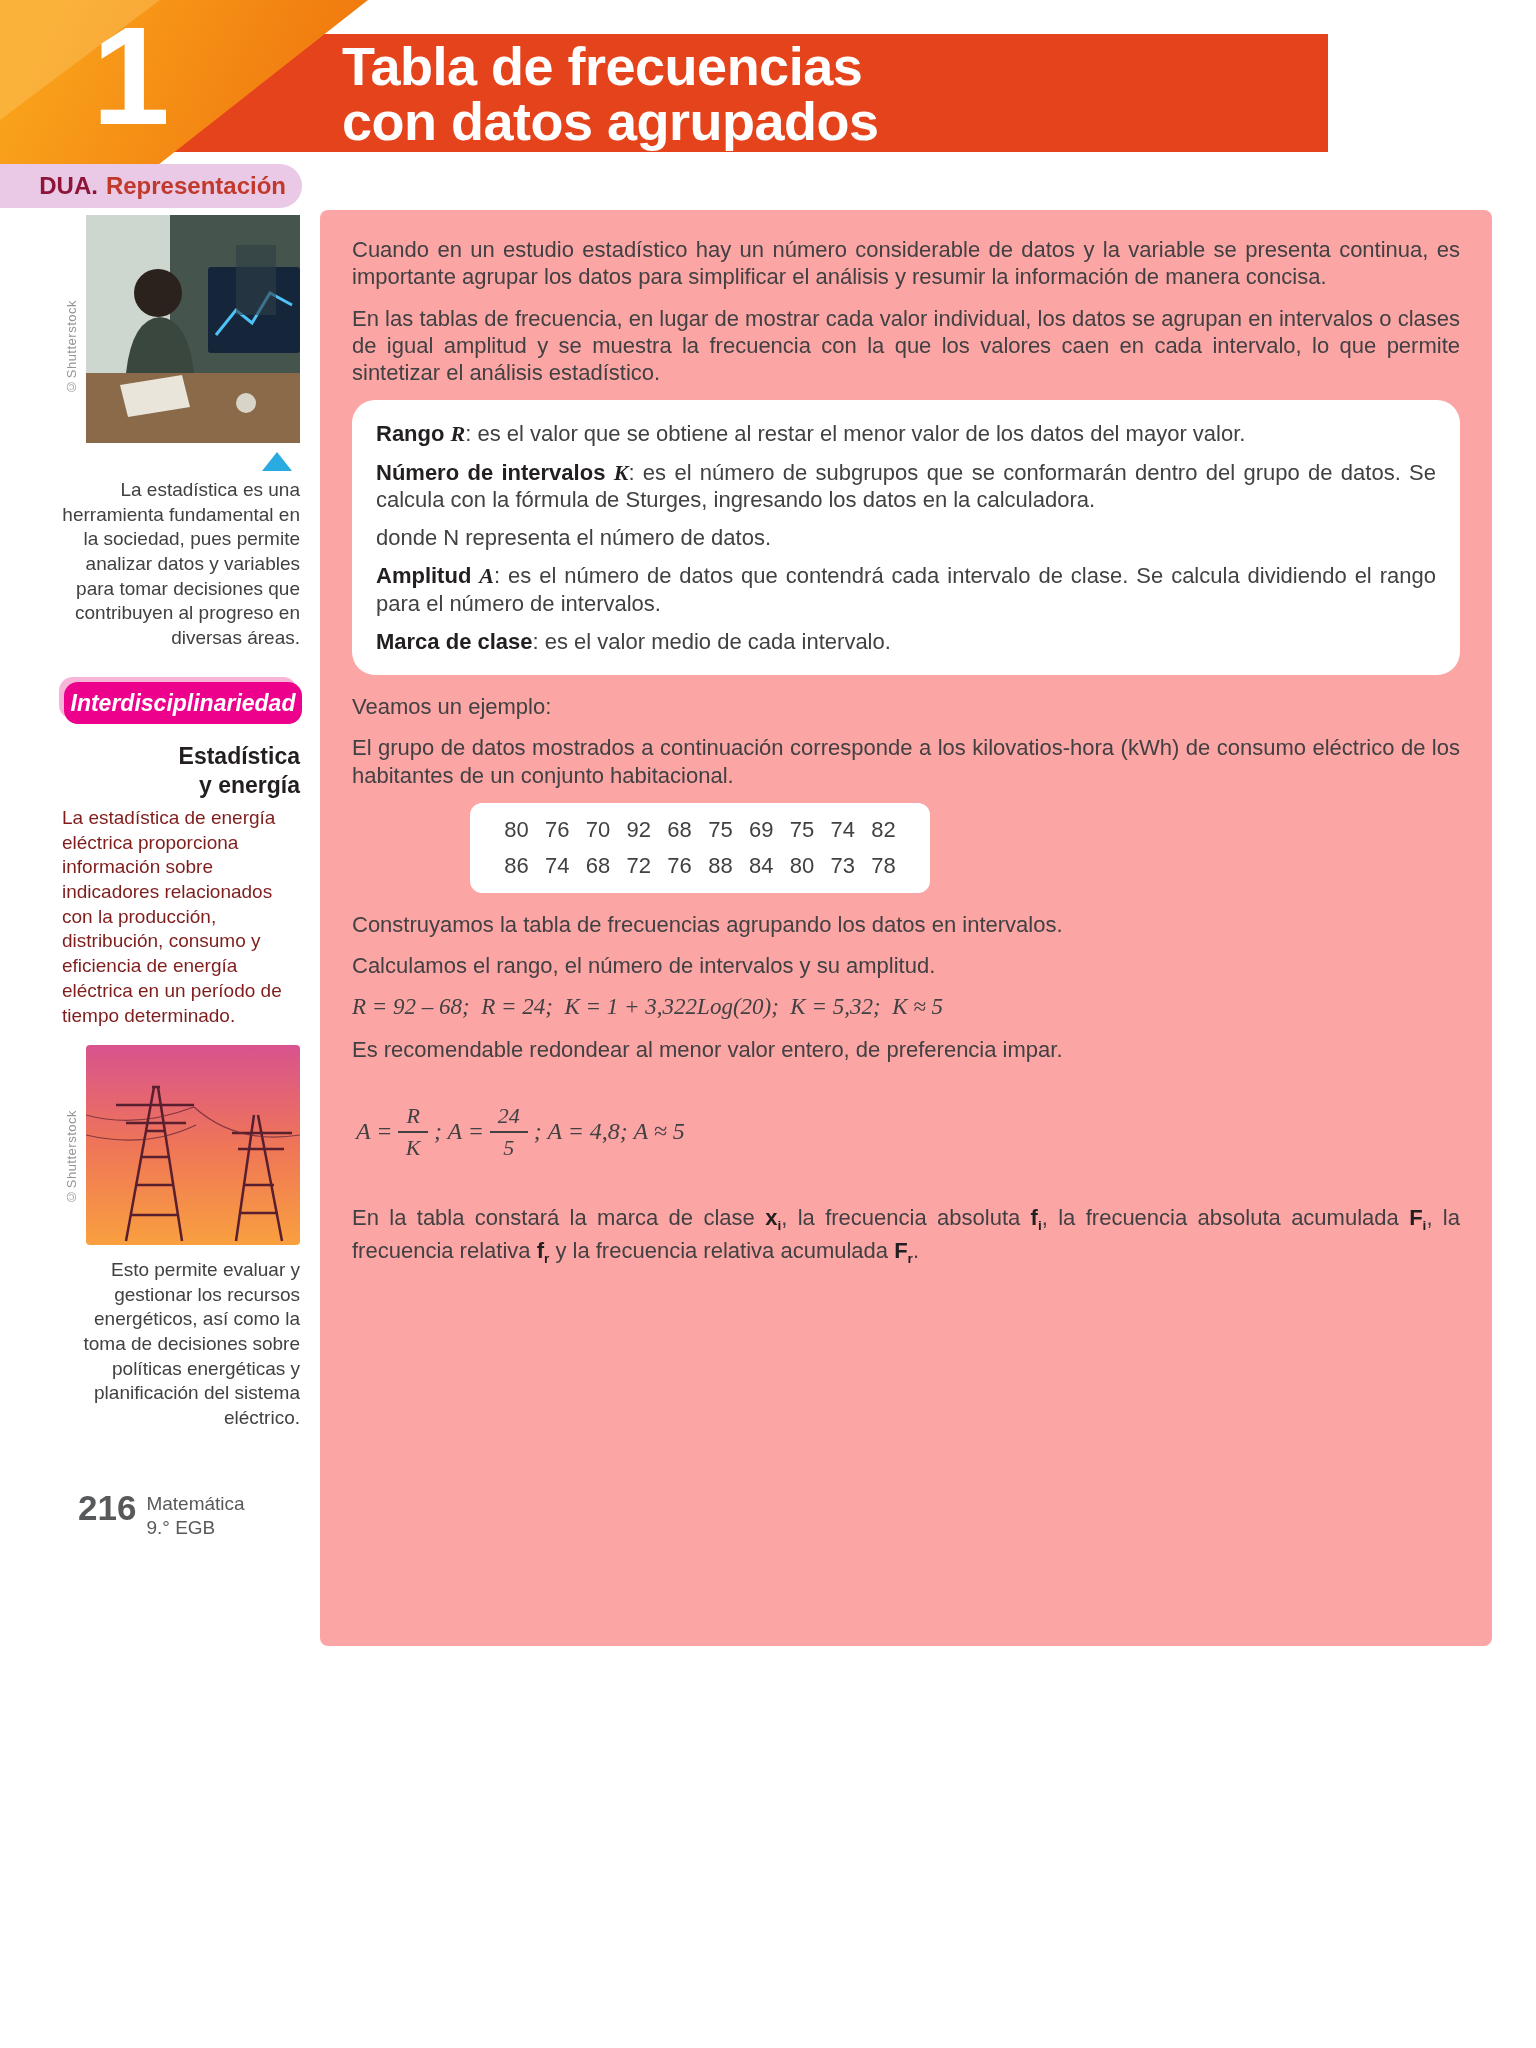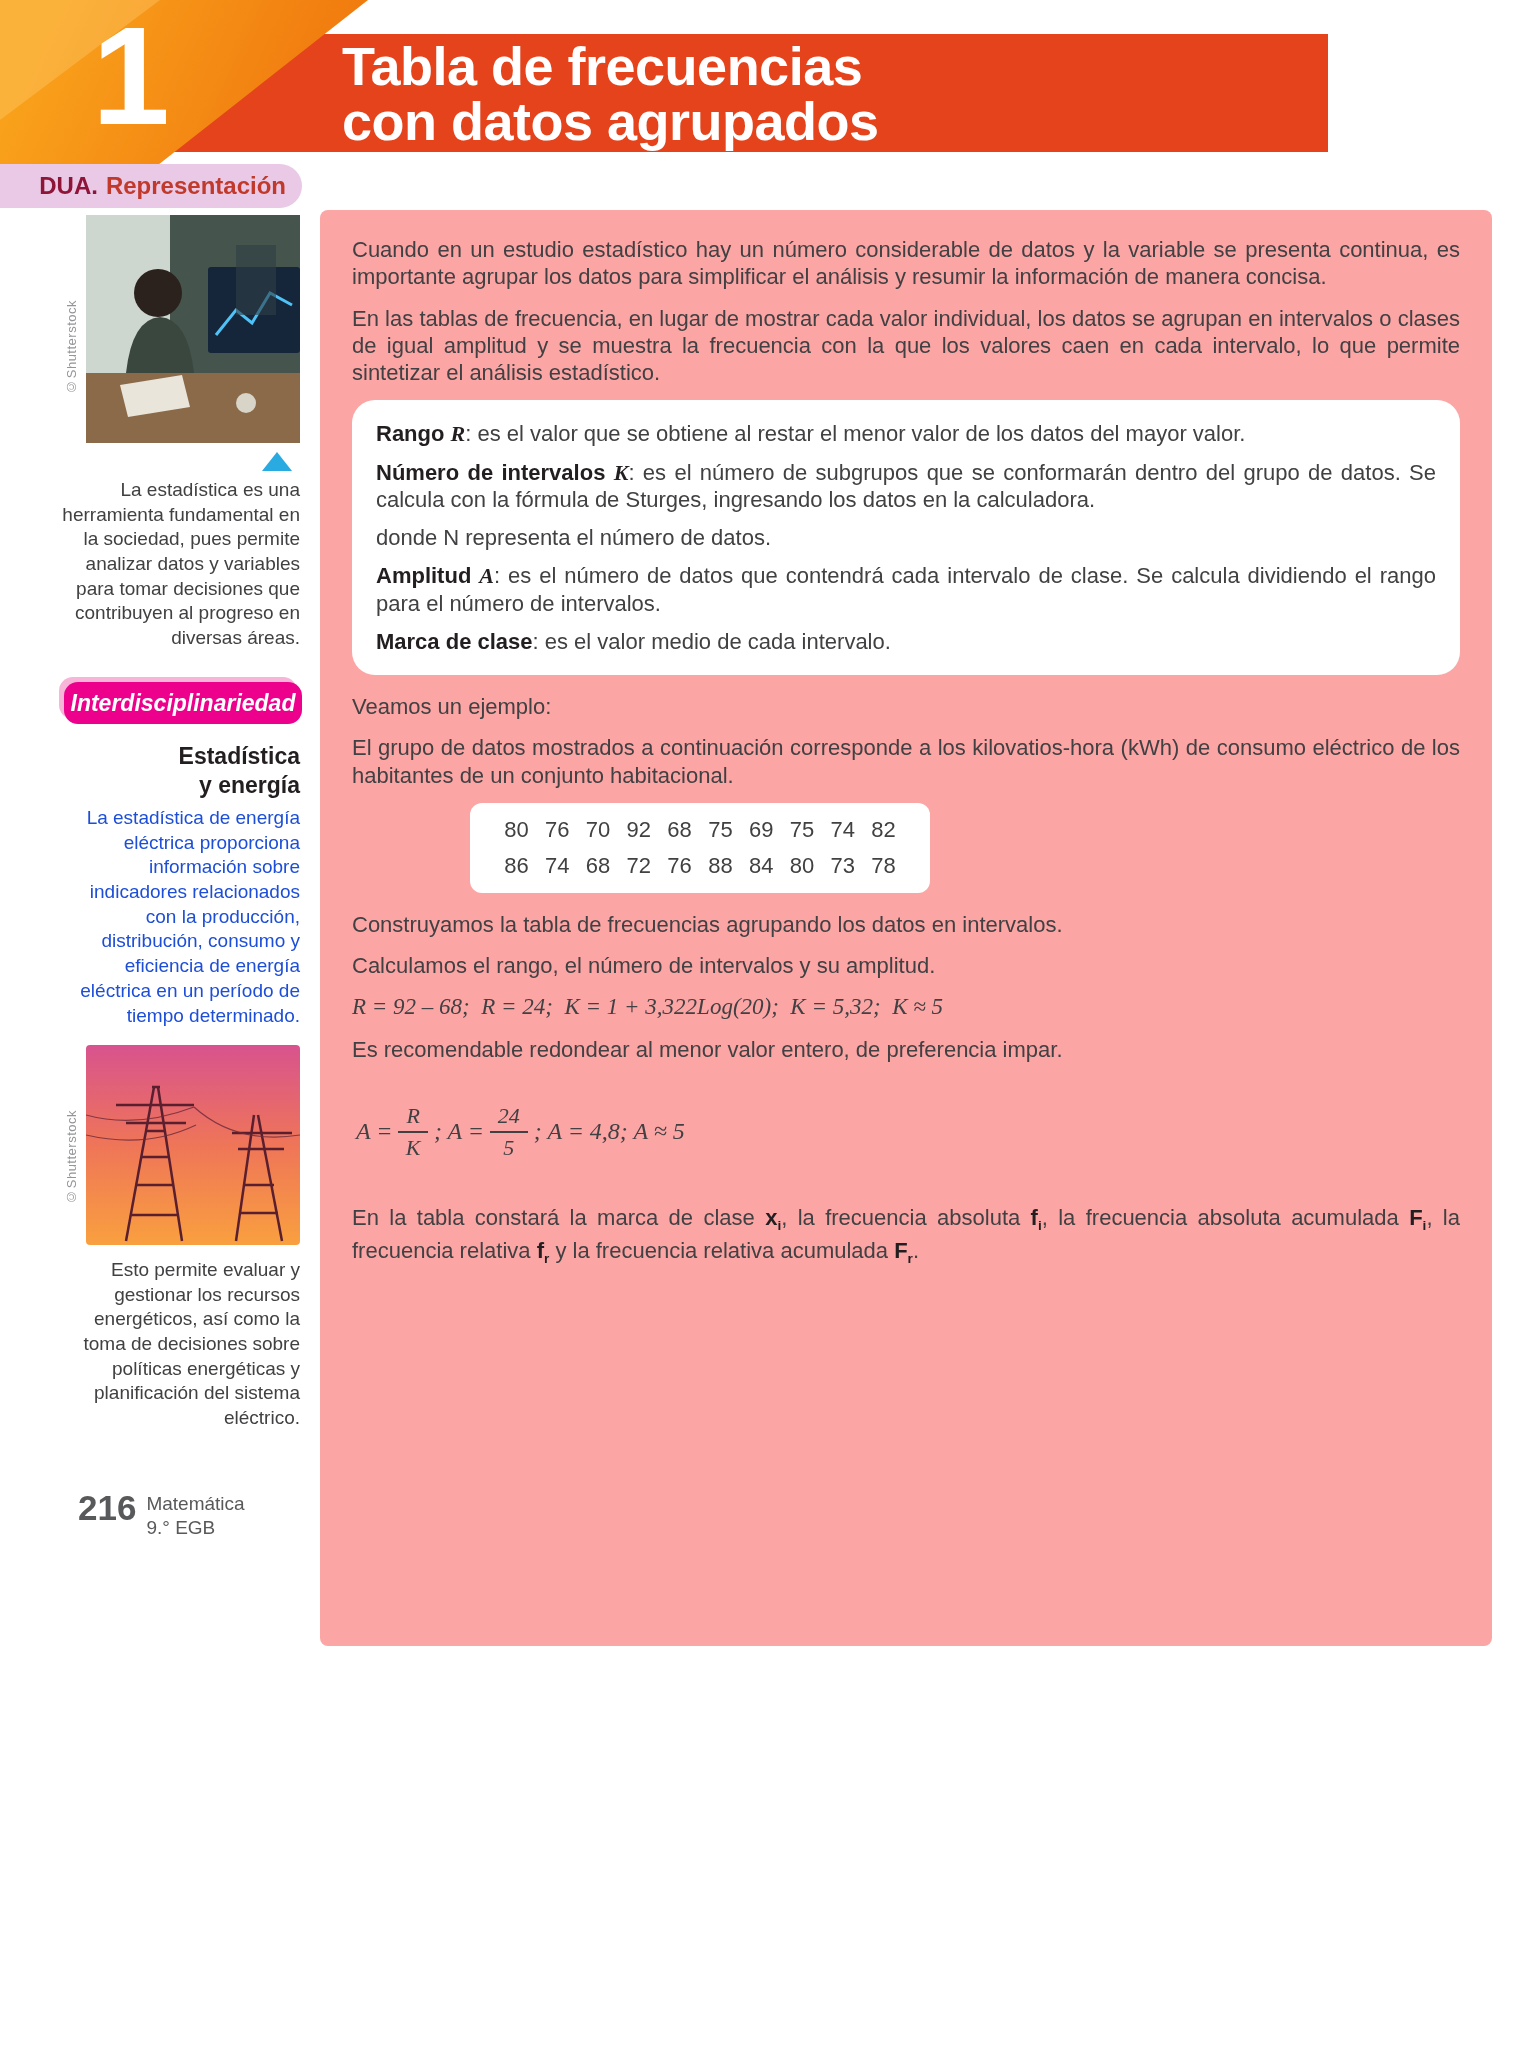--- a/index.html
+++ b/index.html
@@ -66,21 +66,21 @@
     font-size:23px; font-weight:bold;
     box-shadow:-5px -5px 0 #F7B6D8;
     font-style:italic;
   }
   .topic-title {
     position:absolute; left:62px; top:742px; width:238px;
     font-size:23px; font-weight:bold; line-height:1.25; text-align:right; color:#231F20;
   }
   .side-par1 {
     position:absolute; left:62px; top:806px; width:238px;
-    font-size:19px; line-height:1.3; text-align:right; color:#1d4ed8;
+    font-size:19px; line-height:1.3; color:#7f1d1d;
   }
   .side-par2 {
     position:absolute; left:62px; top:1258px; width:238px;
     font-size:19px; line-height:1.3; text-align:right; color:#414042;
   }
   .page-footer { position:absolute; left:78px; top:1490px; display:flex; gap:10px; align-items:flex-start; }
   .page-num { font-size:35px; font-weight:bold; color:#58595B; line-height:1; }
   .footer-lines { font-size:19px; color:#58595B; line-height:1.25; padding-top:2px; }
 
   

